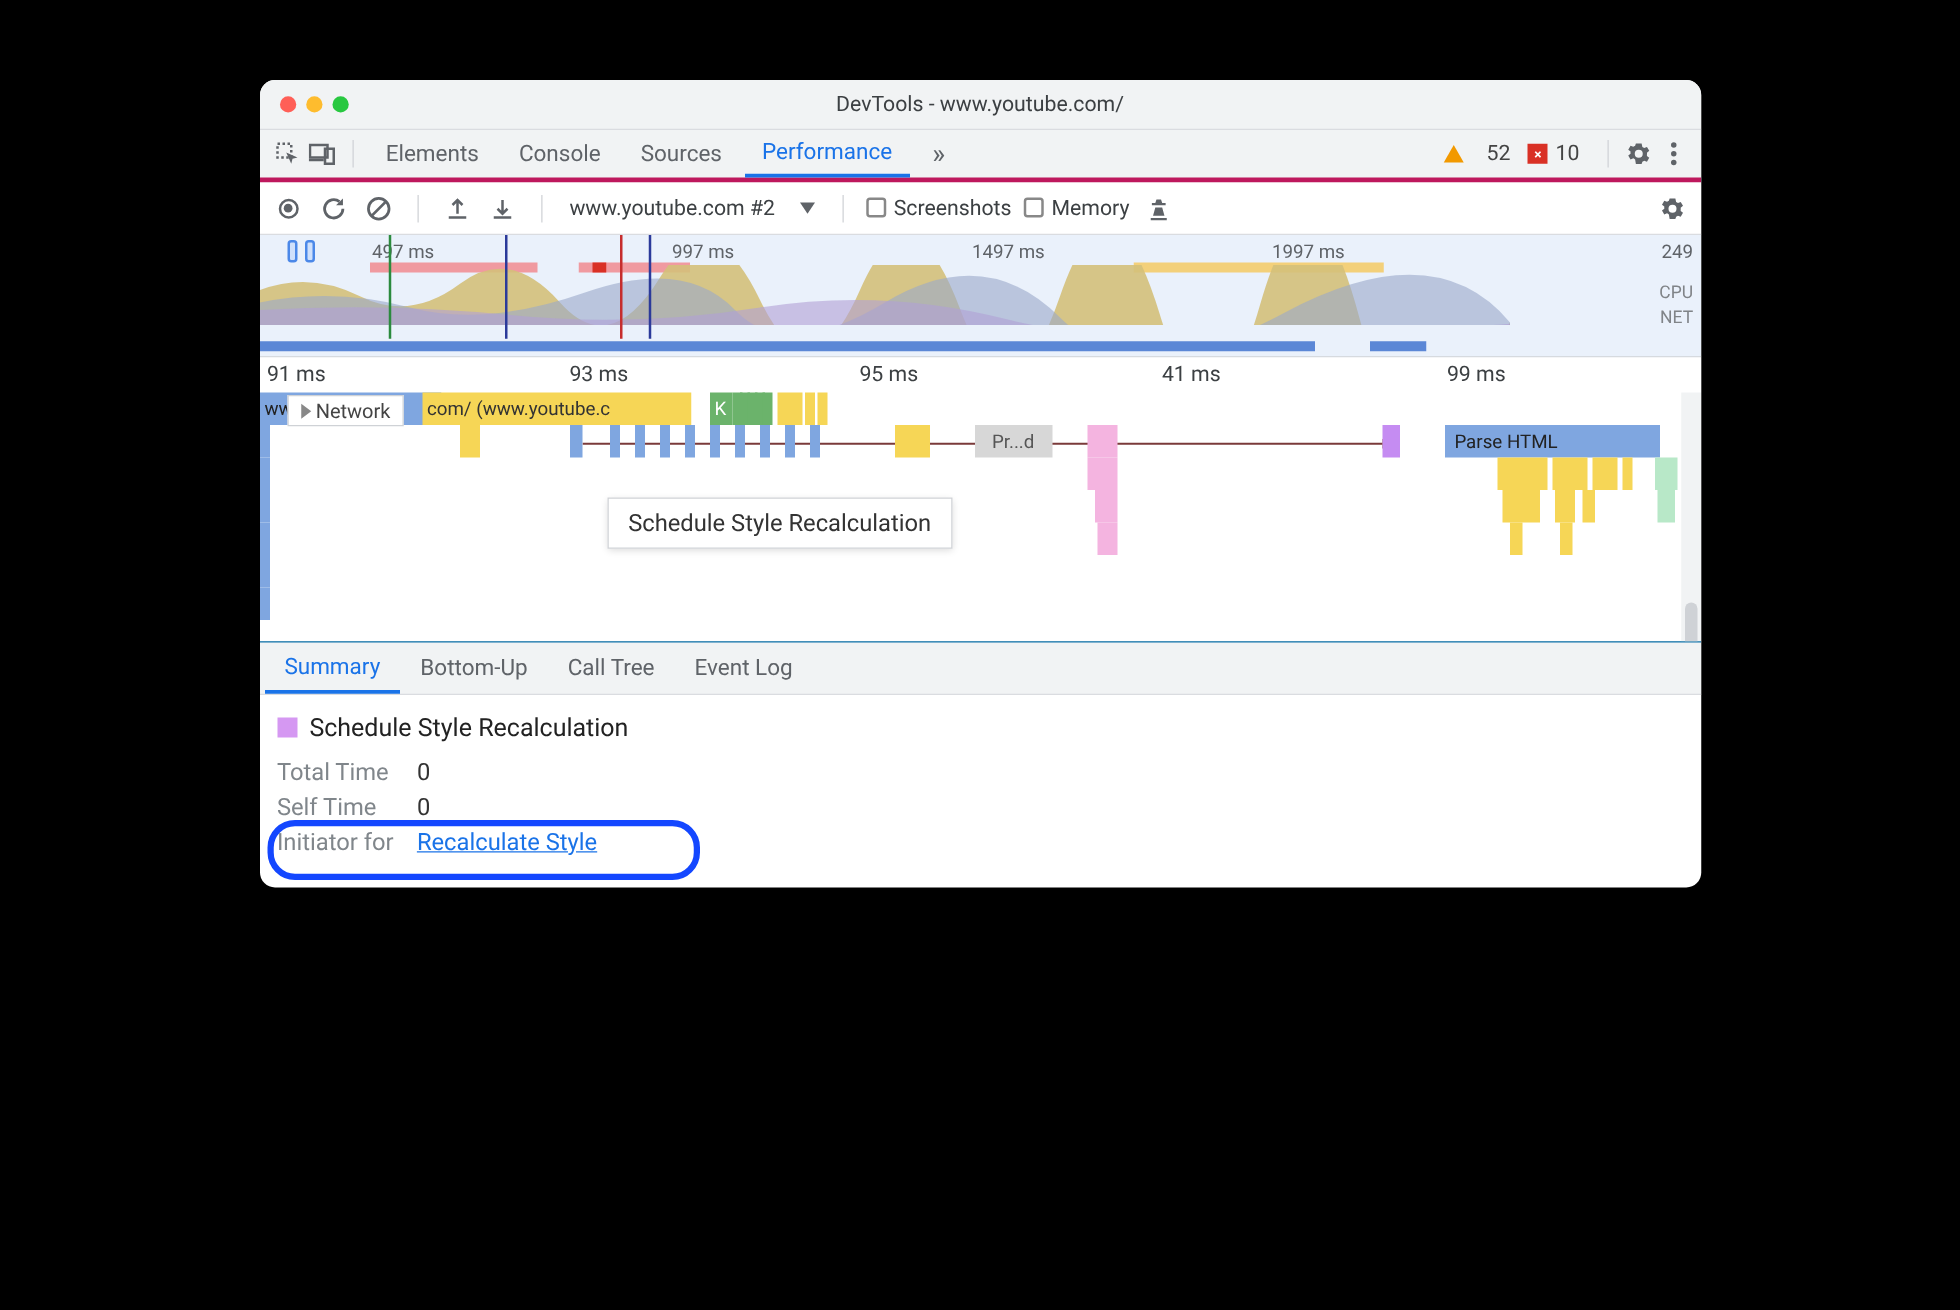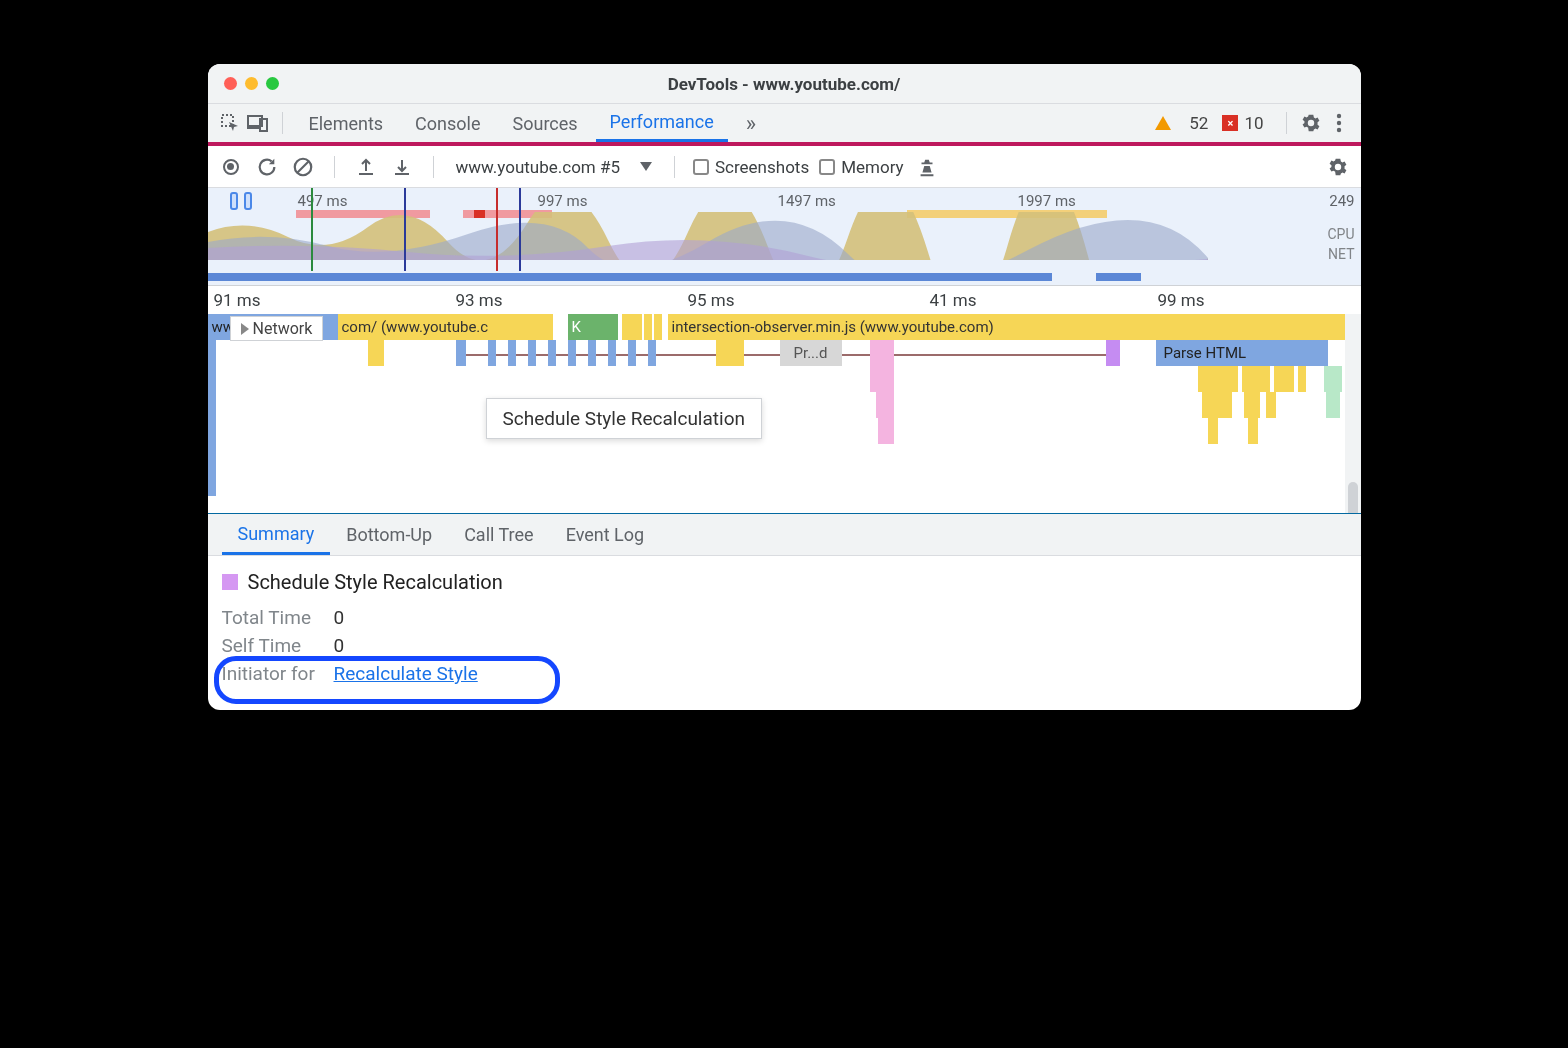--- a/index.html
+++ b/index.html
@@ -28,21 +28,21 @@
     display: flex;
     align-items: center;
     position: relative;
     border-bottom: 1px solid #dadce0;
   }
   .traffic { display: flex; gap: 8px; padding-left: 16px; }
   .traffic span { width: 13px; height: 13px; border-radius: 50%; display: block; }
   .tl-close { background: #ff5f57; }
   .tl-min { background: #febc2e; }
   .tl-max { background: #28c840; }
-  .title { position: absolute; left:0; right:0; text-align:center; font-weight:700; color:#3c4043; font-size:17px; pointer-events:none;}
+  .title { position: absolute; left:0; right:0; text-align:center; font-weight:400; color:#3c4043; font-size:17px; pointer-events:none;}
   
   .panel-tabs {
     height: 42px;
     background: #f1f3f4;
     border-bottom: 4px solid #be185d;
     display: flex;
     align-items: center;
     padding: 0 10px;
     gap: 4px;
     font-size: 18px;
@@ -108,21 +108,21 @@
   .grey { background:#d7d7d7; color:#555;}
   .lightgreen { background:#b8e8c8; }
   .network-toggle { position:absolute; left:22px; top:30px; background:#fff; border:1px solid #cfd2d6; padding:2px 10px; font-size:16px; color:#444; display:flex; align-items:center; gap:4px; z-index:5;}
   .tri-right { display:inline-block; width:0;height:0;border-top:6px solid transparent;border-bottom:6px solid transparent;border-left:8px solid #888;}
   .tooltip { position:absolute; background:#fff; border:1px solid #cfd2d6; padding:8px 16px; font-size:19px; color:#333; box-shadow:0 2px 6px rgba(0,0,0,.15); z-index:10;}
   .scrollbar-v { position:absolute; right:0; top:0; bottom:0; width:16px; background:#f1f3f4;}
   .sb-thumb { background:#cfd2d6; border-radius:8px; width:10px; margin:0 auto;}
   
   .bottom-tabs {
     height:42px; background:#f1f3f4; border-bottom:1px solid #dadce0;
-    display:flex; align-items:center; padding:0 14px; font-size:18px; color:#5f6368;
+    display:flex; align-items:center; padding:0 4px; font-size:18px; color:#5f6368;
   }
   .b-tab { padding:0 16px; height:100%; display:flex; align-items:center; cursor:pointer;}
   .b-tab.active { color:#1a73e8; border-bottom:3px solid #1a73e8;}
   
   .summary { padding: 14px 14px 20px 14px; font-size:18px; color:#3c4043; }
   .sum-title { display:flex; align-items:center; gap:10px; font-size:20px; color:#222; margin-bottom:12px;}
   .swatch { width:16px; height:16px; background:#d598f2; display:inline-block;}
   .sum-row { display:flex; gap:2px; margin:5px 0; font-size:19px;}
   .sum-label { color:#80868b; min-width:110px;}
   .sum-val { color:#333; }
@@ -214,21 +214,21 @@
           <path fill="none" stroke="#5f6368" stroke-width="2" d="M10 14V3M6 7l4-4 4 4M3 17h14"></path>
         </svg>
     </div>
     <div class="ico-btn">
       <svg width="20" height="20" viewBox="0 0 20 20">
           <path fill="none" stroke="#5f6368" stroke-width="2" d="M10 3v11M6 10l4 4 4-4M3 17h14"></path>
         </svg>
     </div>
     <div class="divider-v"></div>
     <div class="dropdown-sel">
-      <span>www.youtube.com #5</span>
+      <span>www.youtube.com #2</span>
       <span class="tri-down"></span>
     </div>
     <div class="divider-v"></div>
     <label><span class="checkbox"></span><span>Screenshots</span></label>
     <label><span class="checkbox"></span><span>Memory</span></label>
     <div class="ico-btn">
       <svg width="22" height="22" viewBox="0 0 24 24">
           <path fill="#5f6368" d="M5 20h14v2H5zM7 18l2-7h6l2 7H7zM10 4h4l1 3h3v2H6V7h3l1-3z"></path>
         </svg>
     </div>
@@ -304,21 +304,20 @@
       <div class="block yellow" style="left:130px;width:215px;">com/ (www.youtube.c</div>
       <div class="block green" style="left:360px;width:18px;">K</div>
       <div class="block green" style="left:378px;width:6px;"></div>
       <div class="block green" style="left:384px;width:6px;"></div>
       <div class="block green" style="left:390px;width:6px;"></div>
       <div class="block green" style="left:396px;width:6px;"></div>
       <div class="block green" style="left:402px;width:6px;"></div>
       <div class="block yellow" style="left:414px;width:20px;"></div>
       <div class="block yellow" style="left:436px;width:8px;"></div>
       <div class="block yellow" style="left:446px;width:8px;"></div>
-      <div class="block yellow" style="left:460px;right:16px;">intersection-observer.min.js (www.youtube.com)</div>
     </div>
 
     <div class="track-row">
       <div class="block blue" style="left:0;width:6px;"></div>
       <div class="block yellow" style="left:160px;width:4px;"></div>
       <div class="block yellow" style="left:168px;width:4px;"></div>
       <div class="block blue" style="left:248px;width:10px;"></div>
 
       <svg style="position:absolute;left:258px;top:11px;width:650px;height:8px;">
           <line x1="0" y1="4" x2="640" y2="4" stroke="#7a3a3a" stroke-width="1.5"></line>

